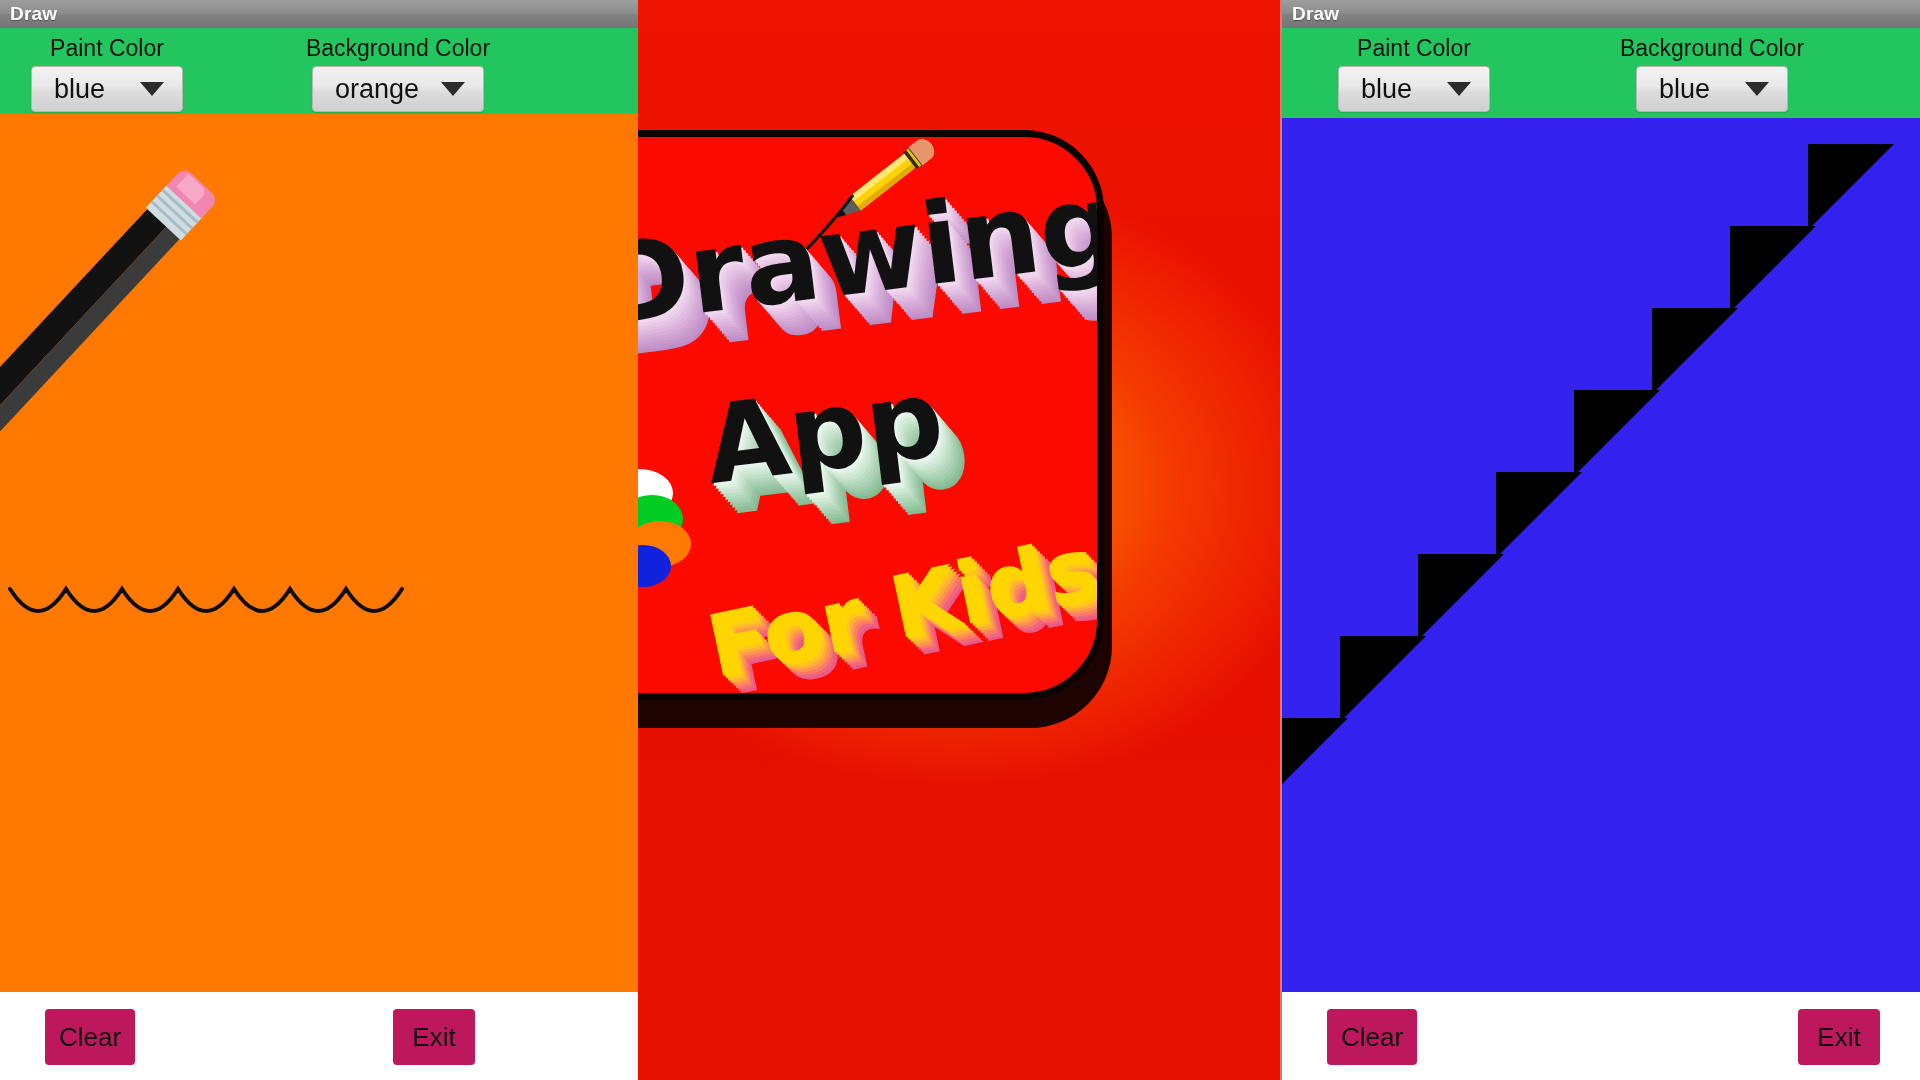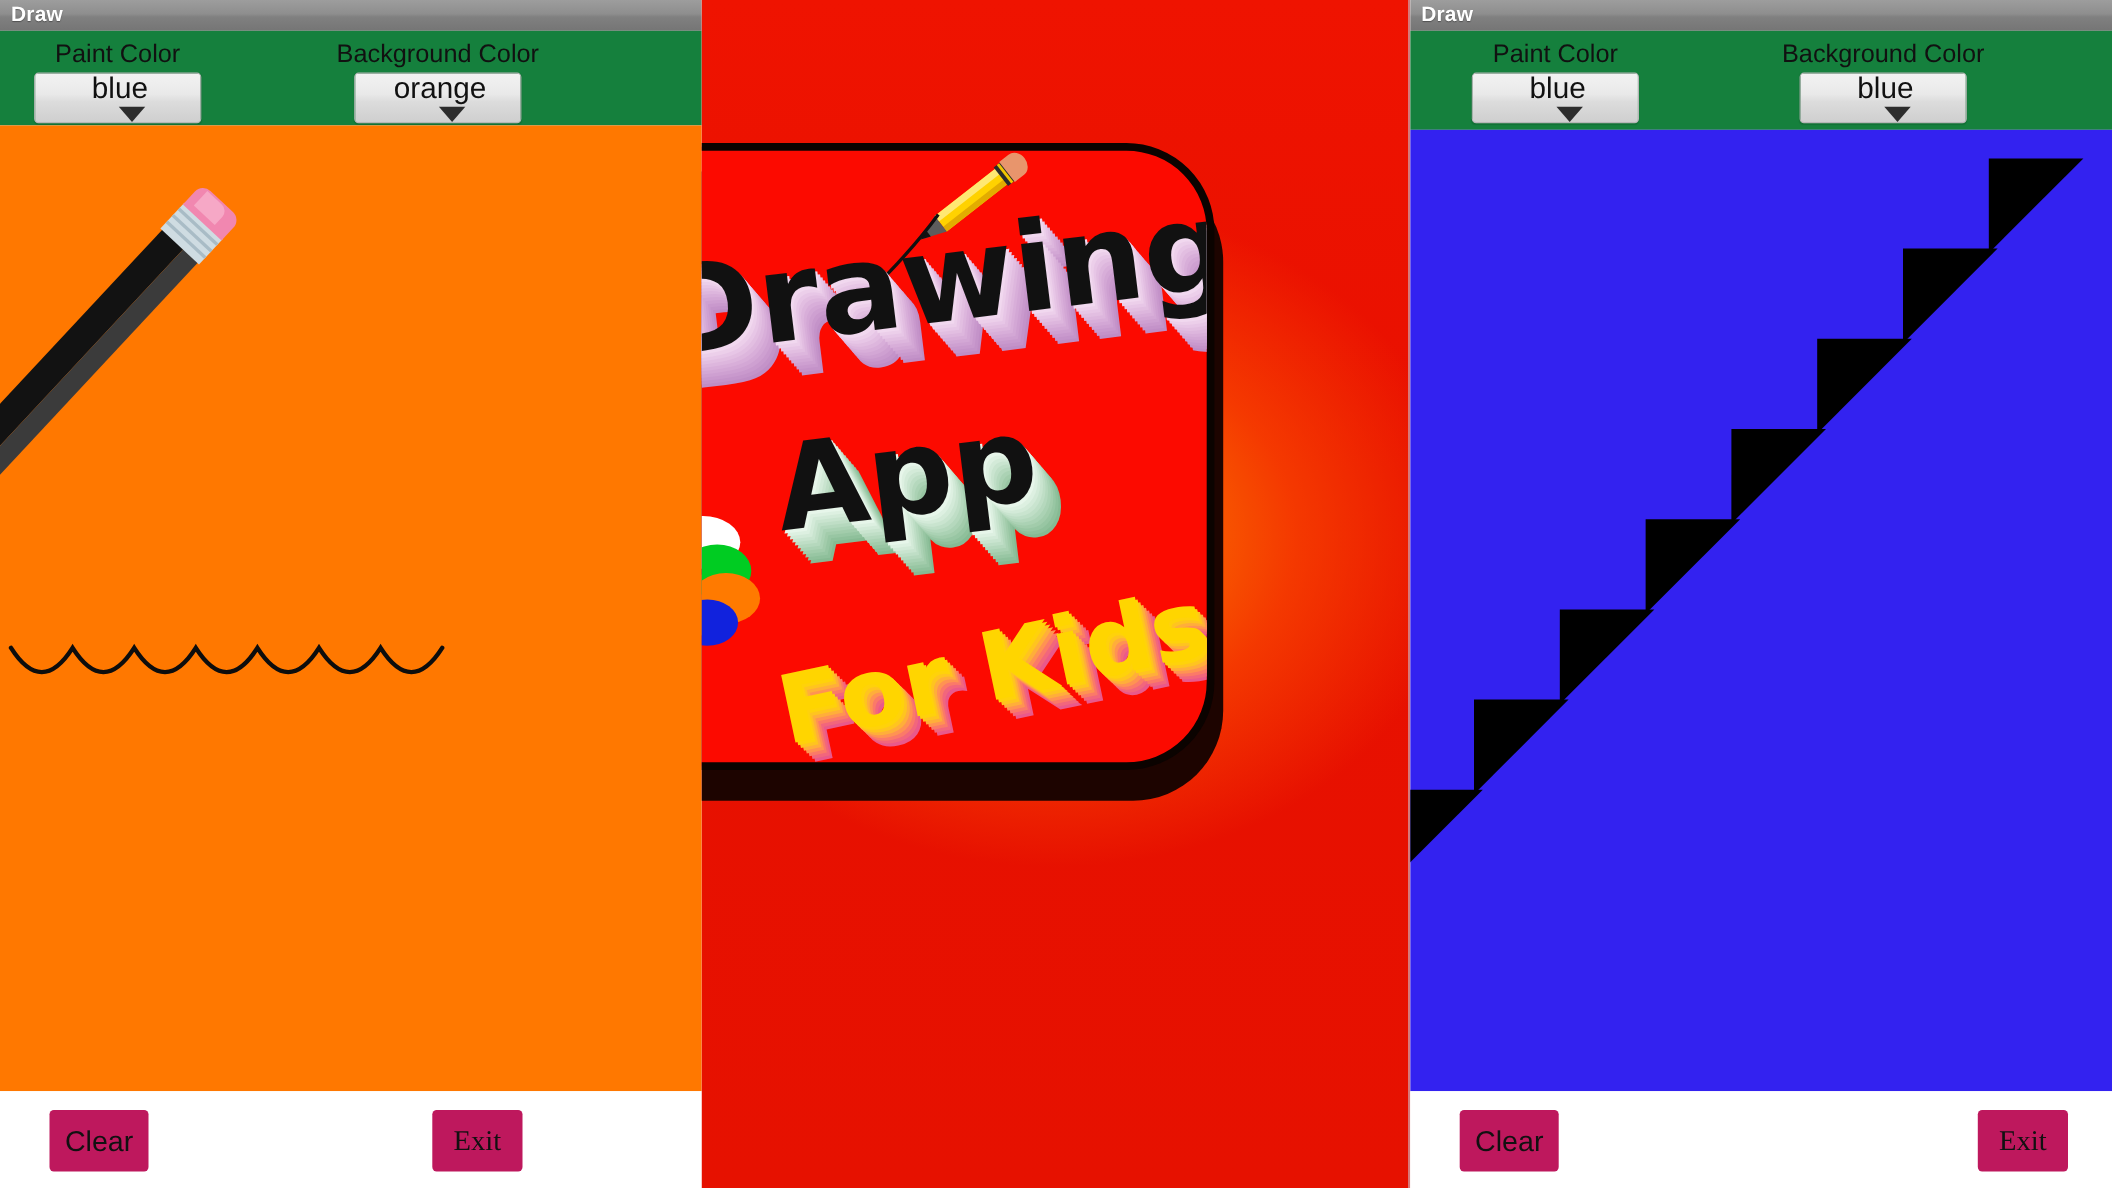--- a/index.html
+++ b/index.html
@@ -13,42 +13,42 @@
            background:#fff; overflow:hidden; }
   .panel.left  { width:638px; }
   .panel.right { width:640px; }
 
   .titlebar { height:28px; flex:0 0 28px; position:relative;
      background:linear-gradient(to bottom,#9d9d9d 0%,#8e8e8e 45%,#808080 55%,#757575 100%);
      display:flex; align-items:center; }
   .titlebar .t-label { color:#fff; font-size:19px; font-weight:bold; padding-left:10px;
      letter-spacing:.2px; text-shadow:0 1px 1px rgba(0,0,0,.35); }
 
-  .controlbar { flex:0 0 86px; background:#15803d; position:relative; }
+  .controlbar { flex:0 0 86px; background:#22c55e; position:relative; }
   .ctrl-group { position:absolute; top:6px; display:flex; flex-direction:column;
                 align-items:center; }
   .ctrl-label { font-size:23px; color:#111; line-height:28px; white-space:nowrap; }
   .dropdown { margin-top:4px; height:46px; display:flex; align-items:center;
      justify-content:space-between; padding:0 18px 0 22px;
      border:1px solid #b6b6b6; border-radius:4px;
      background:linear-gradient(to bottom,#f2f2f2 0%,#e9e9e9 42%,#dcdcdc 58%,#cfcfcf 100%);
-     box-shadow:0 1px 1px rgba(0,0,0,.13); min-width:152px;flex-direction:column; }
+     box-shadow:0 1px 1px rgba(0,0,0,.13); min-width:152px; }
   .dd-value { font-size:27px; color:#111; line-height:1; }
   .caret { width:0; height:0; margin-left:22px;
      border-left:12px solid transparent; border-right:12px solid transparent;
      border-top:14px solid #2c2c2c; }
 
   .canvas { flex:1 1 auto; position:relative; overflow:hidden; }
 
   .bottombar { flex:0 0 88px; background:#fff; position:relative; }
   .btn { position:absolute; top:17px; height:56px; min-width:82px;
      display:flex; align-items:center; justify-content:center;
      background:#be185d; border-radius:4px; font-size:26px; color:#111; }
   .btn.clear { left:45px; padding:0 14px; }
-  .btn.exit  { right:44px; padding:11px 16px;font-family:Liberation Serif, serif; }
+  .btn.exit  { right:44px; padding:11px 16px; }
 
   
   .panel.left  .ctrl-group.paint { left:22px;  width:170px; }
   .panel.left  .ctrl-group.bg    { left:298px; width:200px; }
   .panel.left  .bottombar .btn.clear { left:45px; }
   .panel.left  .bottombar .btn.exit  { right:163px; }
 
   
   .panel.right { border-left:2px solid #d7797a; }
   .panel.right .controlbar { flex:0 0 90px; }

